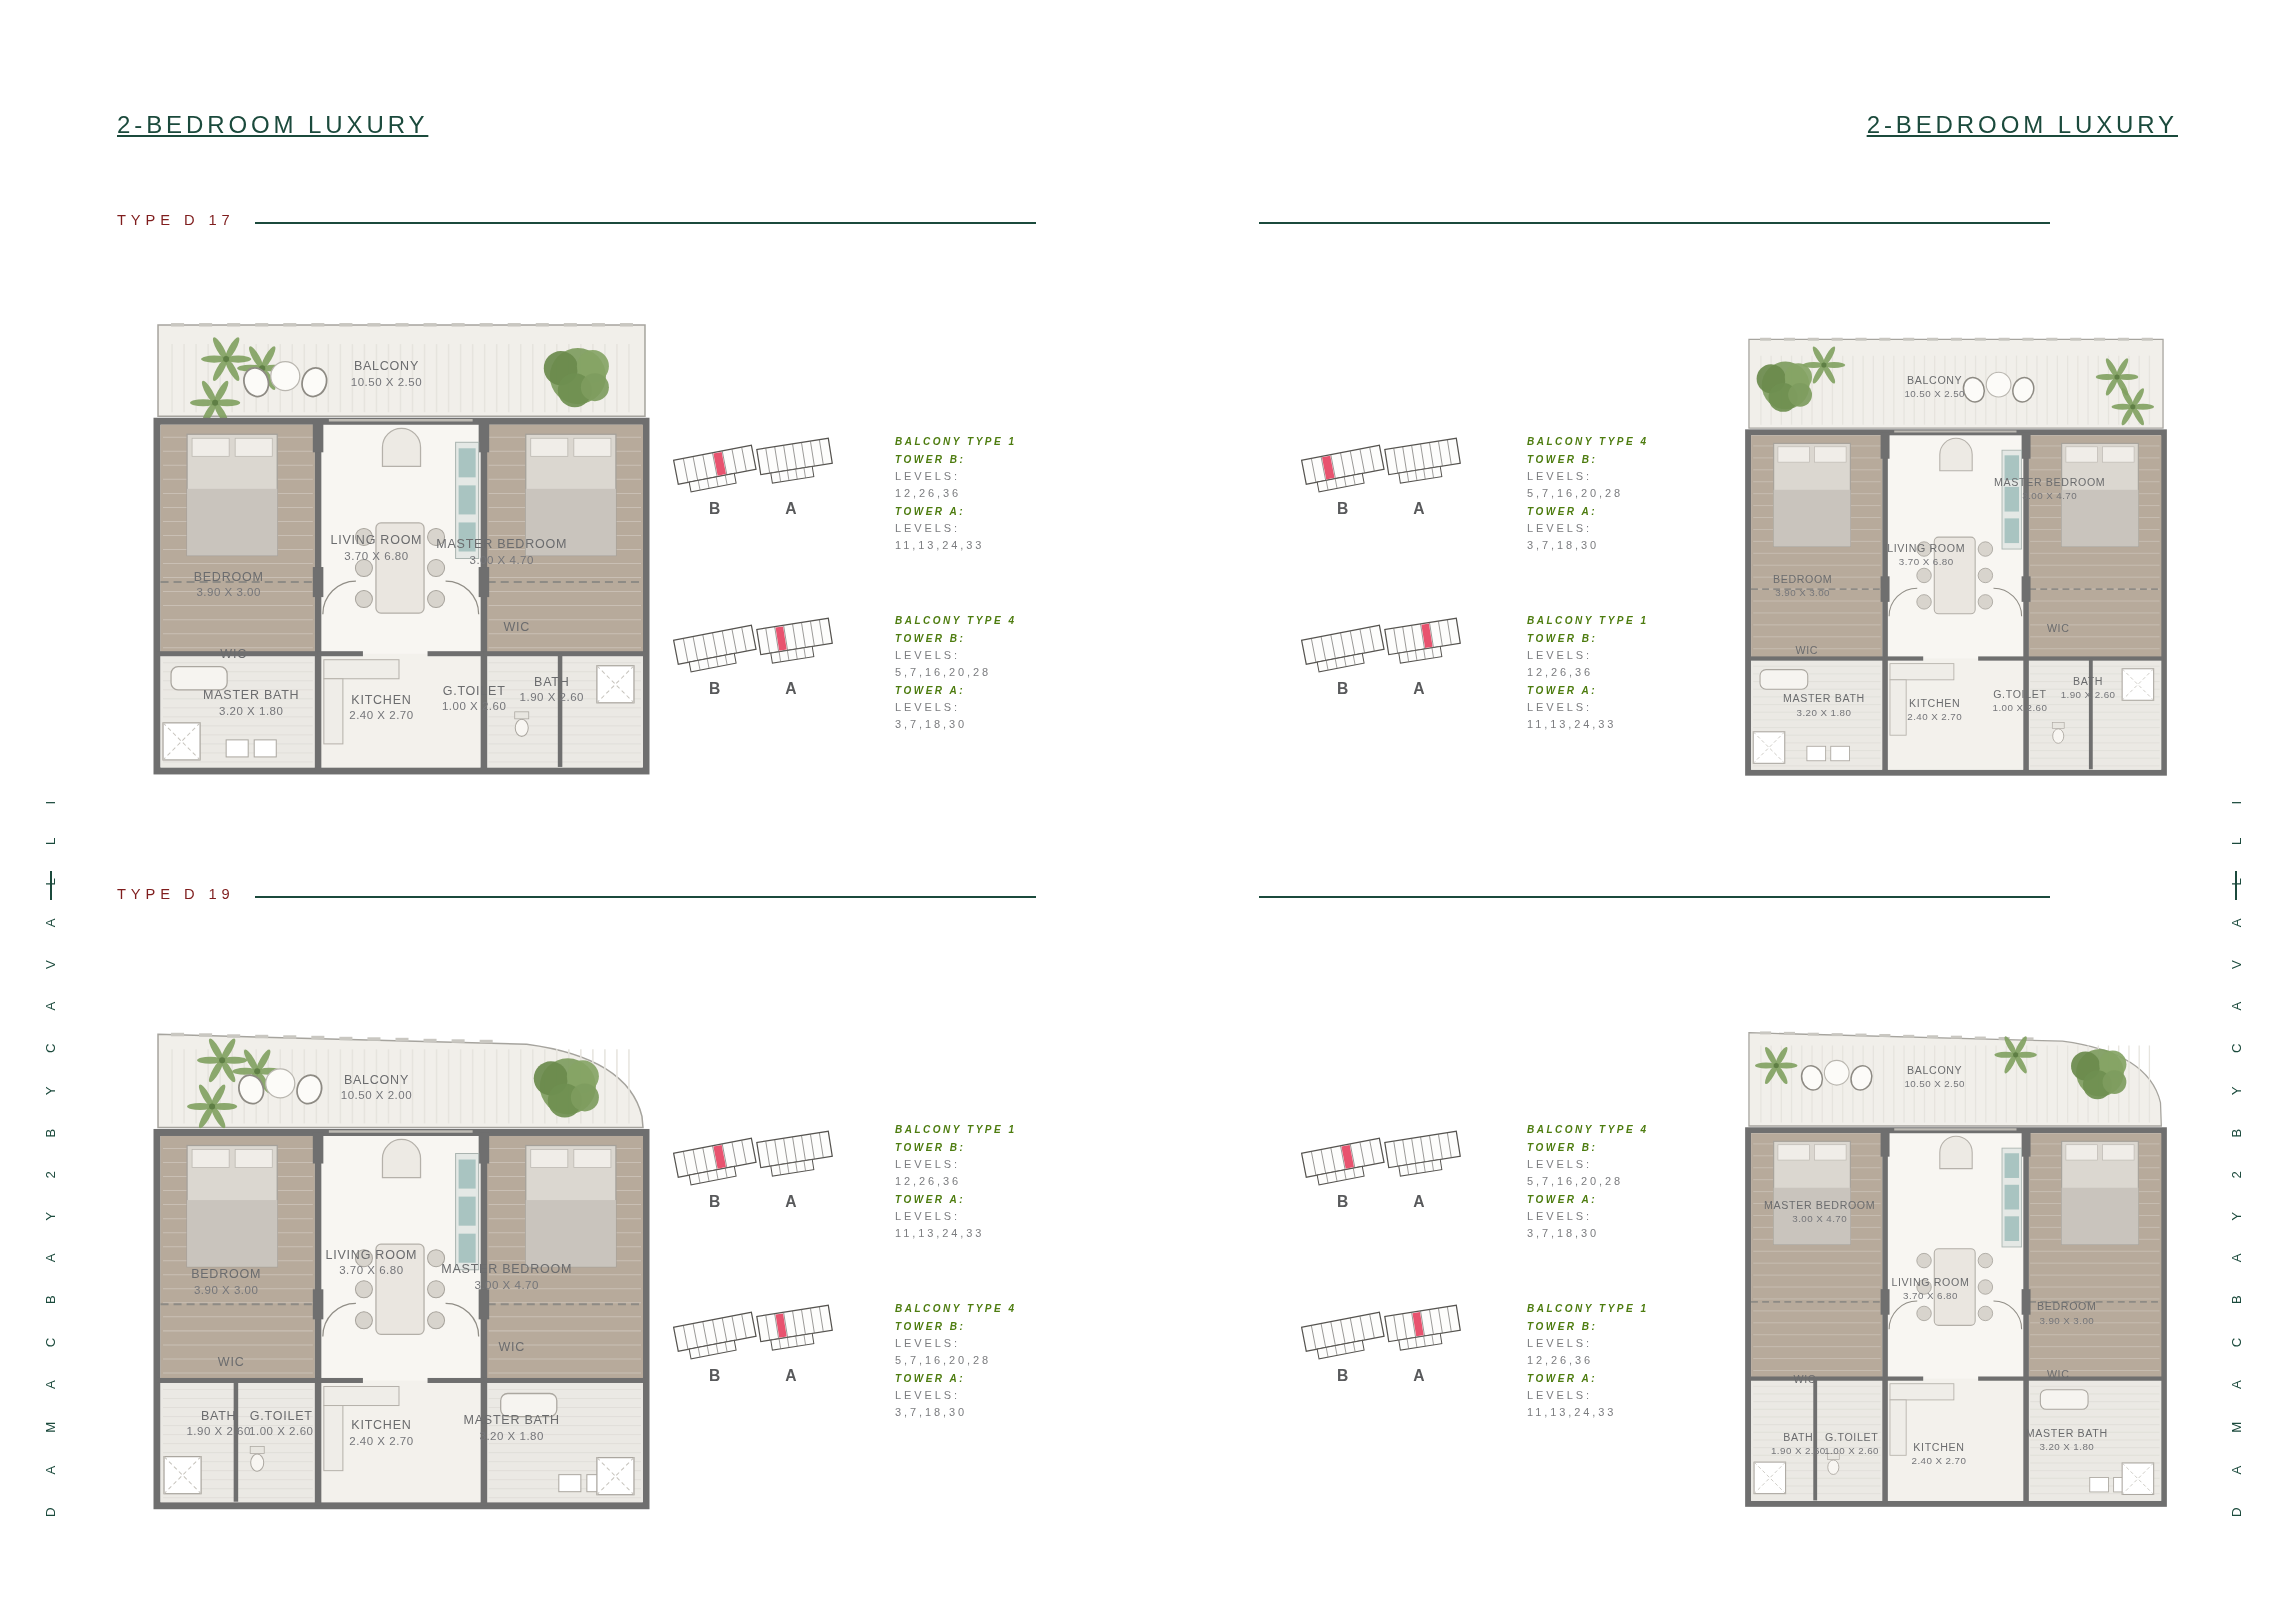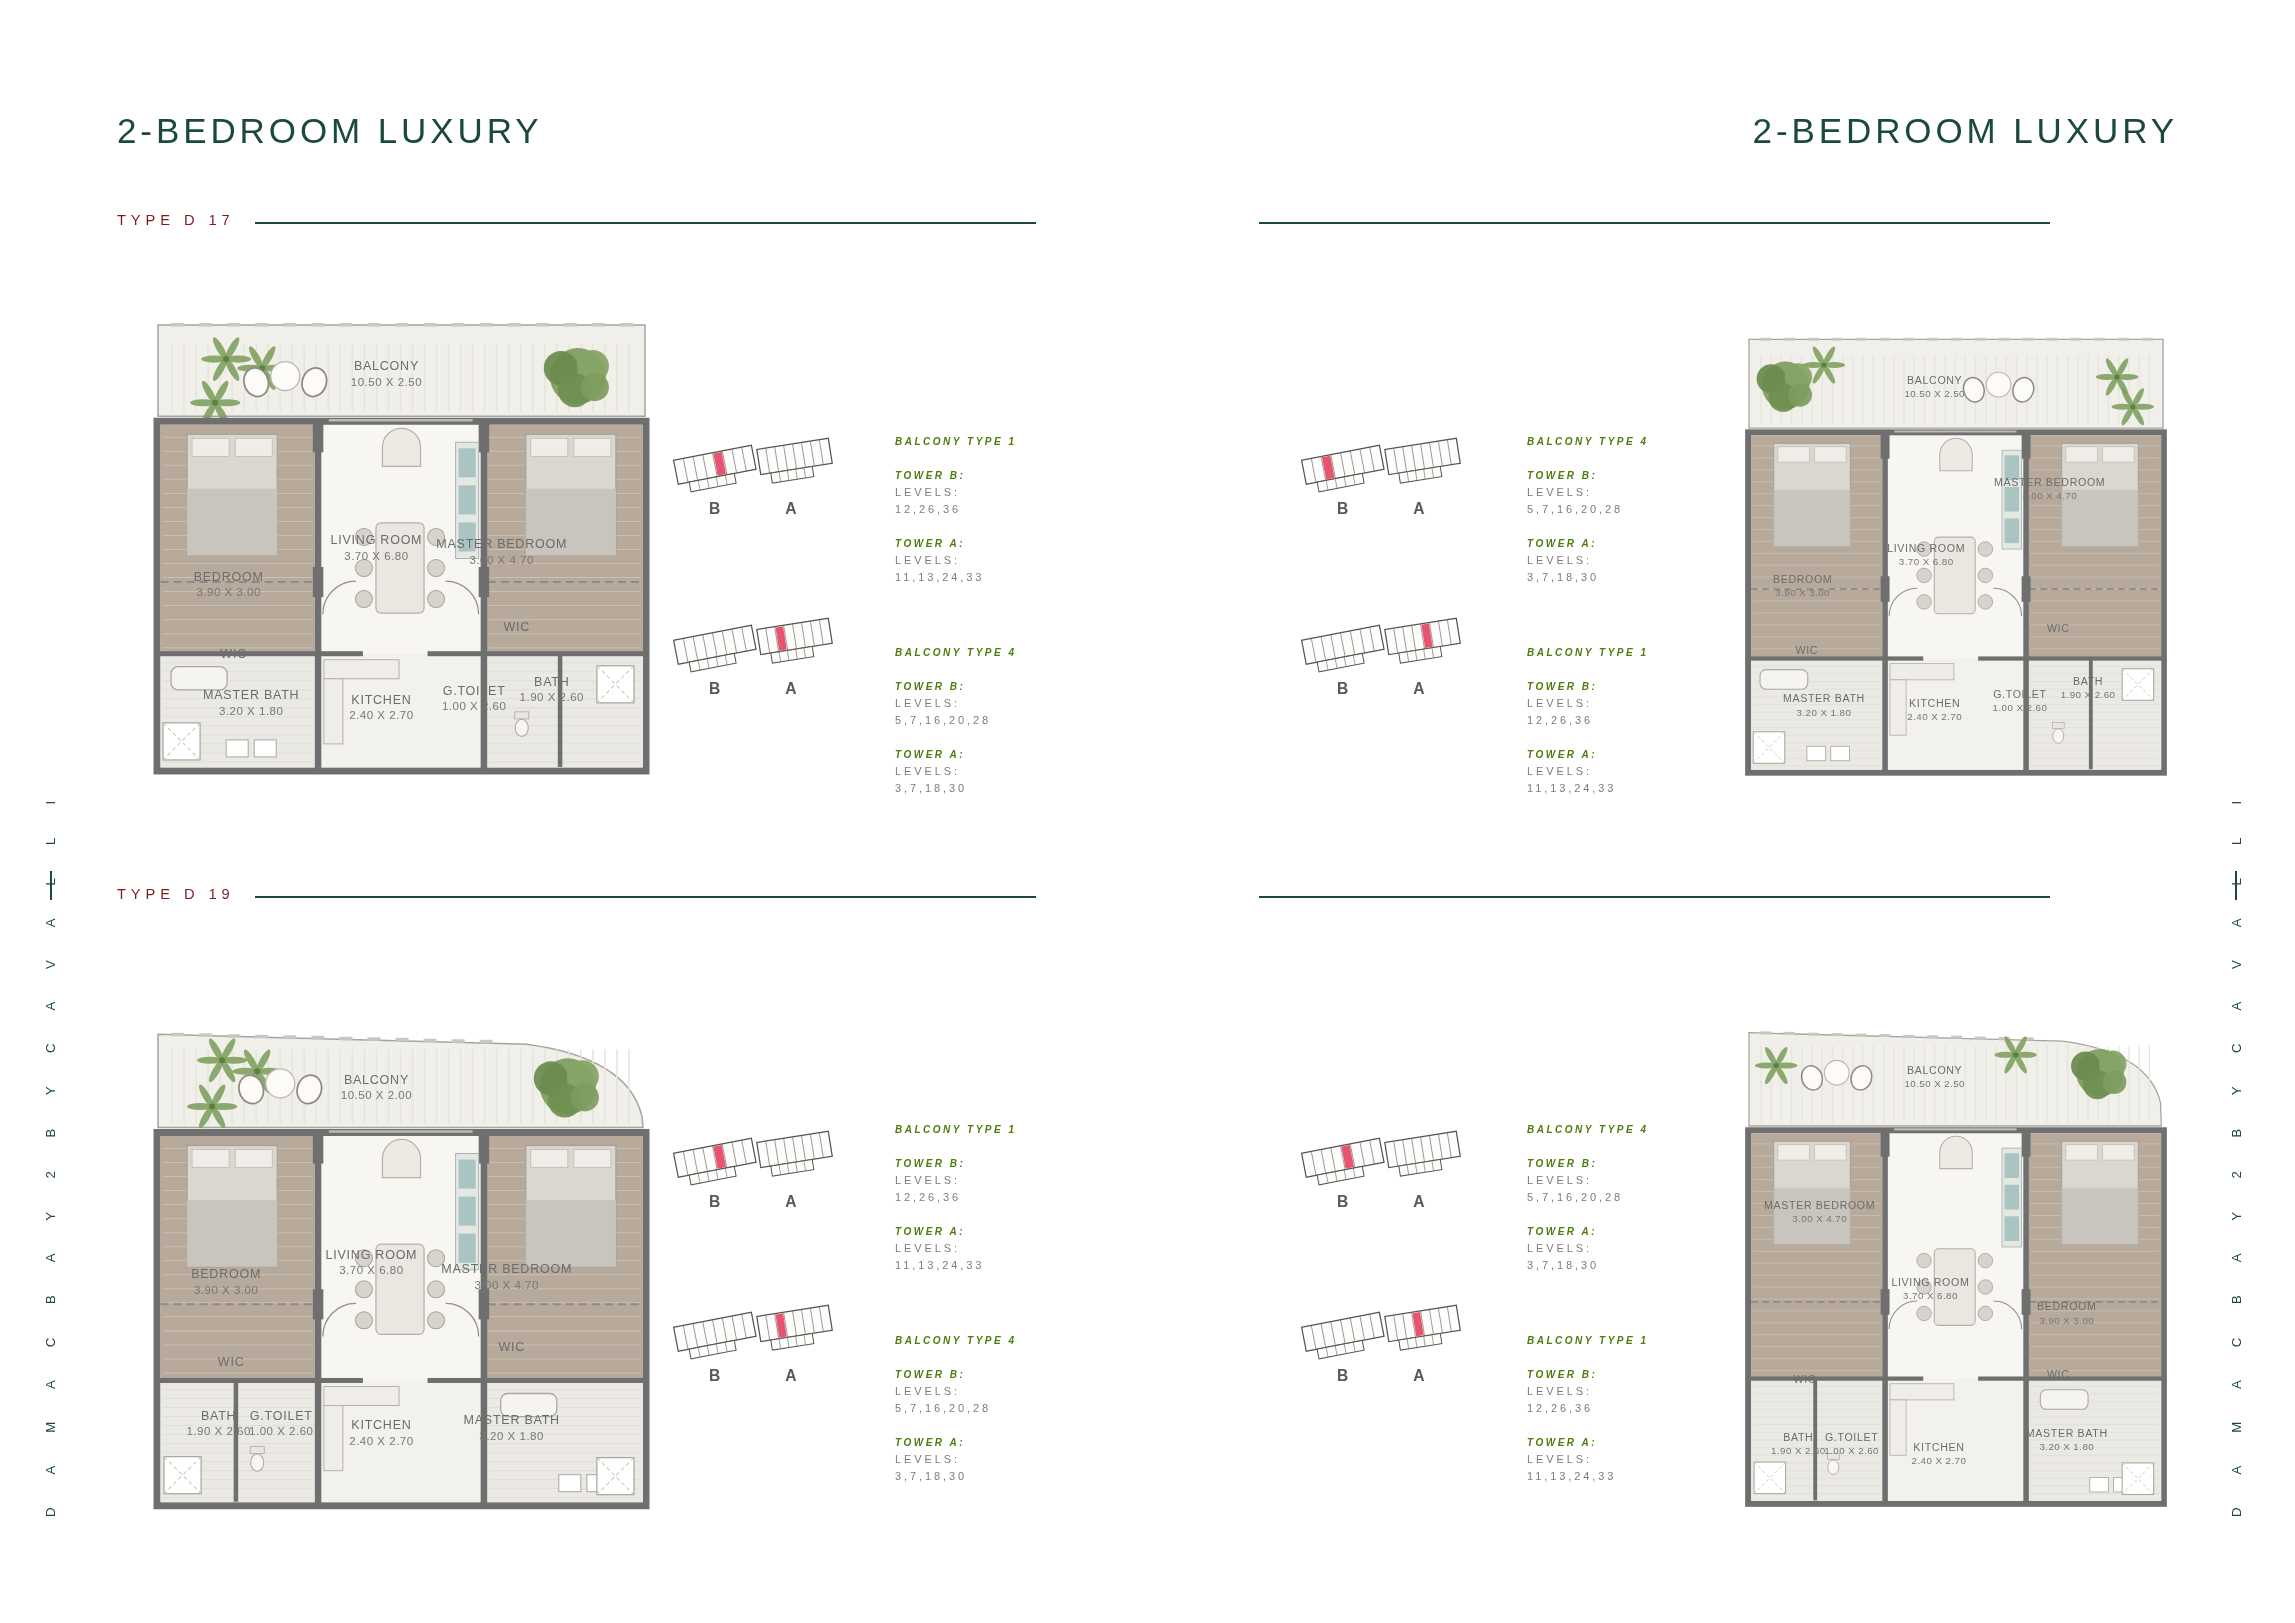--- a/index.html
+++ b/index.html
@@ -1,22 +1,22 @@
 <!DOCTYPE html>
 <html style="font-size:7.9px"><head>
 <meta charset="utf-8">
 <style>
   html,body{margin:0;padding:0}
   body{
     width:2295px;height:1623px;position:relative;background:#ffffff;
     font-family:"Liberation Sans", sans-serif;overflow:hidden;
   }
   .header{
-    position:absolute;top:111px;font-size:35px;letter-spacing:3.9px;
-    color:#1B4A3C;font-weight:400;white-space:nowrap;
+    position:absolute;top:111px;font-size:24px;letter-spacing:3.9px;
+    color:#1B4A3C;font-weight:400;white-space:nowrap;text-decoration:underline;
   }
   .header-left{left:117px}
   .header-right{right:117px}
   .type-label{
     position:absolute;font-size:14.7px;letter-spacing:4.9px;color:#7f1d1d;
     white-space:nowrap;
   }
   .rule{position:absolute;height:2px;background:#1B4A3C}
   .side-text{
     position:absolute;writing-mode:vertical-rl;transform:rotate(180deg);
@@ -28,21 +28,21 @@
   .side-tick{position:absolute;width:1.5px;height:28.5px;background:#1B4A3C;top:871px}
   .tick-left{left:50px}
   .tick-right{left:2235px}
   .quad{position:absolute;left:0;top:0;width:0;height:0}
   .abs{position:absolute}
   .info{position:absolute;width:285px}
   .info-group{margin-bottom:58px}
   .info-title,.info-tower{
     font-weight:700;color:#4d7c0f;font-size:10px;letter-spacing:2.5px;line-height:17px;font-style:italic;
   }
-  .info-tower{margin-top:17px}
+  .info-tower{margin-top:1px}
   .info-light{color:#7B7C7F;font-size:11px;letter-spacing:2.9px;line-height:17px}
   .rm{font-size:25px;fill:#6B6C6E;letter-spacing:1.5px;text-anchor:middle;
       font-family:"Liberation Sans",sans-serif}
   .rm-d{font-size:23px;fill:#75767A;letter-spacing:1px;text-anchor:middle;
       font-family:"Liberation Sans",sans-serif}
   .ka{font-size:32px;font-weight:700;fill:#58595B;letter-spacing:3px;text-anchor:middle;
       font-family:"Liberation Sans",sans-serif}
   .arc{fill:none;stroke:#918E87;stroke-width:2.5}
 </style>
 </head>

